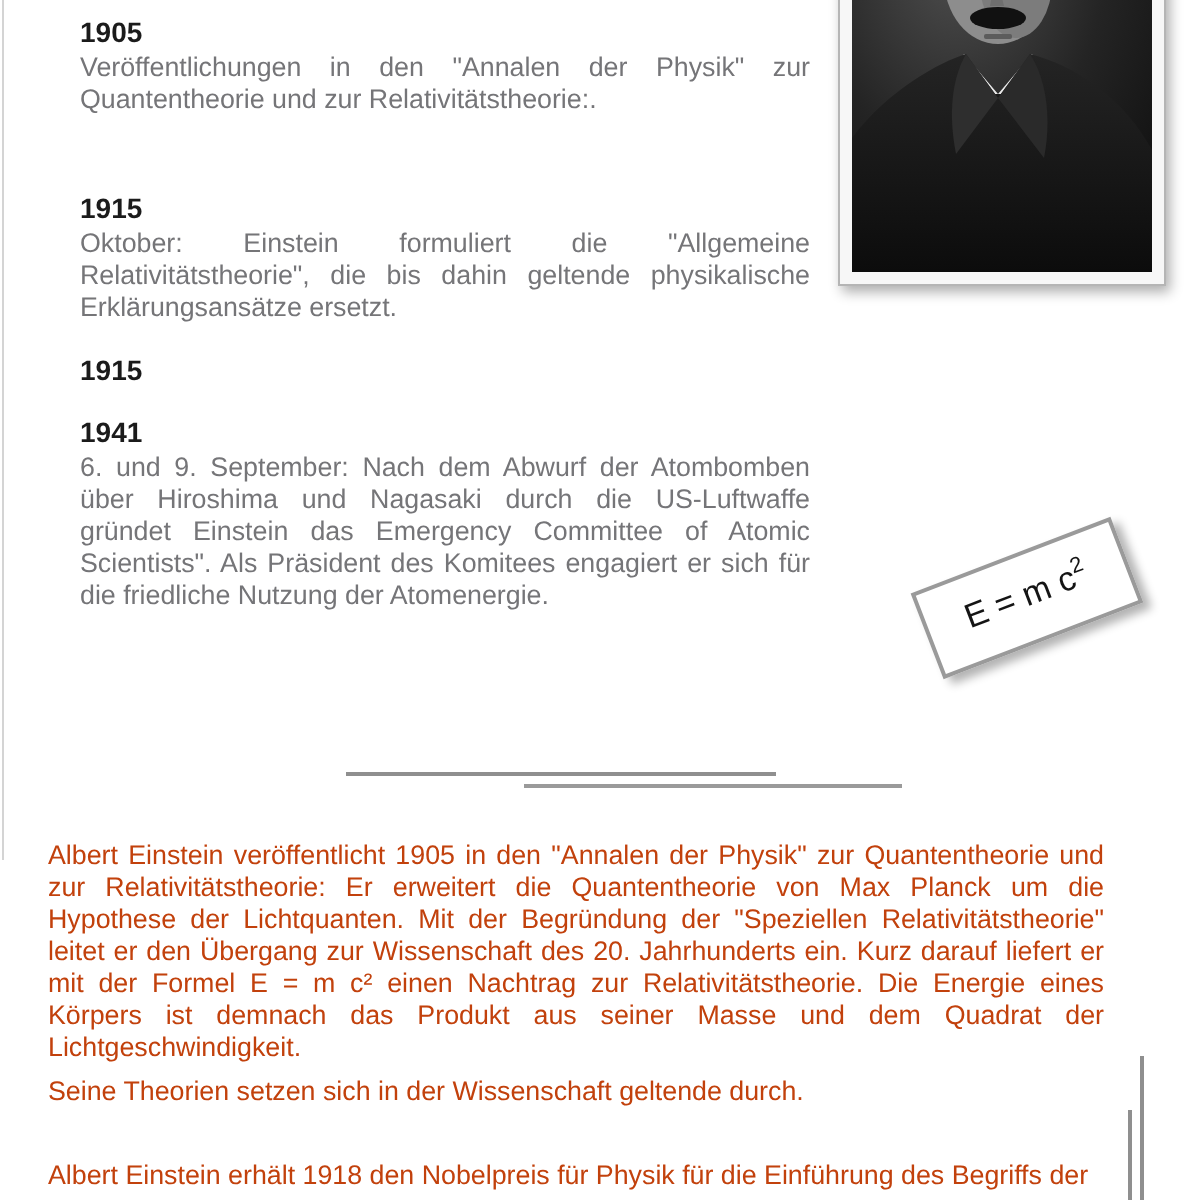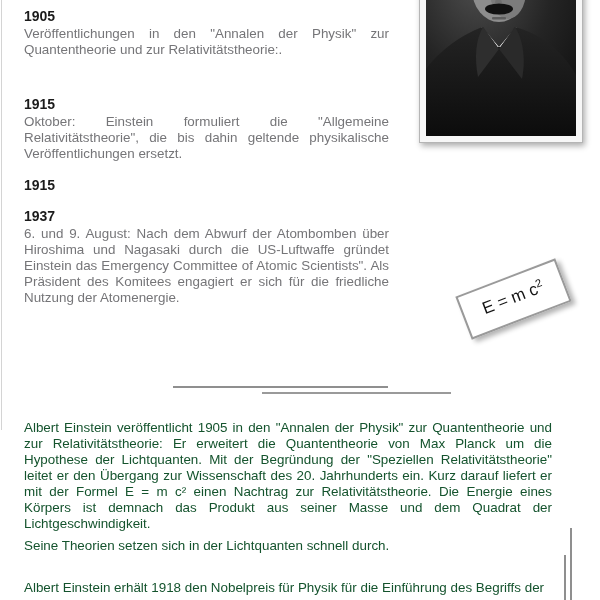--- a/index.html
+++ b/index.html
@@ -4,21 +4,21 @@
 <style>
   html,body{margin:0;padding:0;background:#fff;}
   .stage{
     position:relative;width:600px;height:600px;background:#ffffff;overflow:hidden;
     font-family:"Liberation Sans",sans-serif;
   }
   
   .edge-line{position:absolute;left:1px;top:0;width:1px;height:430px;background:#d4d4d4;}
 
   
-  .timeline{position:absolute;left:24px;top:8px;width:365px;}
+  .timeline{position:absolute;left:40px;top:8px;width:365px;}
   .entry h3{margin:0 0 2px 0;font-size:14px;line-height:16px;font-weight:bold;color:#1b1b1b;}
   .entry p{margin:0;font-size:13.4px;line-height:16px;color:#757578;text-align:justify;}
   .entry + .entry{margin-top:15px;}
   .entry.gap-lg{margin-top:38px;}
 
   
   .photo-frame{
     position:absolute;left:419px;top:-60px;width:150px;height:189px;
     background:#f7f7f7;border:1px solid #b5b5b5;padding:6px;
     box-shadow:2px 3px 6px rgba(0,0,0,.32);
@@ -38,46 +38,46 @@
 
   
   .rule{position:absolute;height:2px;background:#8f8f8f;}
   .rule-b{background:#9a9a9a;}
 
   
   .vrule{position:absolute;width:2px;background:#8f8f8f;}
 
   
   .article{position:absolute;left:24px;top:420px;width:528px;}
-  .article p{margin:0;font-size:13.4px;line-height:16px;color:#14532d;text-align:justify;}
+  .article p{margin:0;font-size:13.4px;line-height:16px;color:#c2410c;text-align:justify;}
   .article p.p-mid{margin-top:6px;}
   .article p.p-last{margin-top:26px;}
 </style>
 </head>
 <body>
 
 <div class="stage">
 
   <div class="edge-line"></div>
 
   <div class="timeline">
     <div class="entry">
       <h3>1905</h3>
       <p>Veröffentlichungen in den "Annalen der Physik" zur Quantentheorie und zur Relativitätstheorie:.</p>
     </div>
     <div class="entry gap-lg">
       <h3>1915</h3>
-      <p>Oktober: Einstein formuliert die "Allgemeine Relativitätstheorie", die bis dahin geltende physikalische Veröffentlichungen ersetzt.</p>
+      <p>Oktober: Einstein formuliert die "Allgemeine Relativitätstheorie", die bis dahin geltende physikalische Erklärungsansätze ersetzt.</p>
     </div>
     <div class="entry">
       <h3>1915</h3>
     </div>
     <div class="entry">
-      <h3>1937</h3>
-      <p>6. und 9. August: Nach dem Abwurf der Atombomben über Hiroshima und Nagasaki durch die US-Luftwaffe gründet Einstein das Emergency Committee of Atomic Scientists". Als Präsident des Komitees engagiert er sich für die friedliche Nutzung der Atomenergie.</p>
+      <h3>1941</h3>
+      <p>6. und 9. September: Nach dem Abwurf der Atombomben über Hiroshima und Nagasaki durch die US-Luftwaffe gründet Einstein das Emergency Committee of Atomic Scientists". Als Präsident des Komitees engagiert er sich für die friedliche Nutzung der Atomenergie.</p>
     </div>
   </div>
 
   <div class="photo-frame">
     <svg viewBox="0 0 150 189" xmlns="http://www.w3.org/2000/svg" preserveAspectRatio="none">
       <defs>
         <radialGradient id="bgGrad" cx="35%" cy="18%" r="90%">
           <stop offset="0%" stop-color="#4e4e4e"></stop>
           <stop offset="55%" stop-color="#242424"></stop>
           <stop offset="100%" stop-color="#101010"></stop>
@@ -117,20 +117,20 @@
   <div class="formula-card">
     <span>E = m c</span>
       <span class="exp">2</span>
   </div>
 
   <div class="rule" style="left:173px;top:386px;width:215px;"></div>
   <div class="rule rule-b" style="left:262px;top:392px;width:189px;"></div>
 
   <div class="article">
     <p>Albert Einstein veröffentlicht 1905 in den "Annalen der Physik" zur Quantentheorie und zur Relativitätstheorie: Er erweitert die Quantentheorie von Max Planck um die Hypothese der Lichtquanten. Mit der Begründung der "Speziellen Relativitätstheorie" leitet er den Übergang zur Wissenschaft des 20. Jahrhunderts ein. Kurz darauf liefert er mit der Formel E = m c² einen Nachtrag zur Relativitätstheorie. Die Energie eines Körpers ist demnach das Produkt aus seiner Masse und dem Quadrat der Lichtgeschwindigkeit.</p>
-    <p class="p-mid">Seine Theorien setzen sich in der Lichtquanten schnell durch.</p>
+    <p class="p-mid">Seine Theorien setzen sich in der Wissenschaft geltende durch.</p>
     <p class="p-last">Albert Einstein erhält 1918 den Nobelpreis für Physik für die Einführung des Begriffs der</p>
   </div>
 
   <div class="vrule" style="left:570px;top:528px;height:72px;"></div>
   <div class="vrule" style="left:564px;top:555px;height:45px;"></div>
 
 </div>
 
 </body></html>

